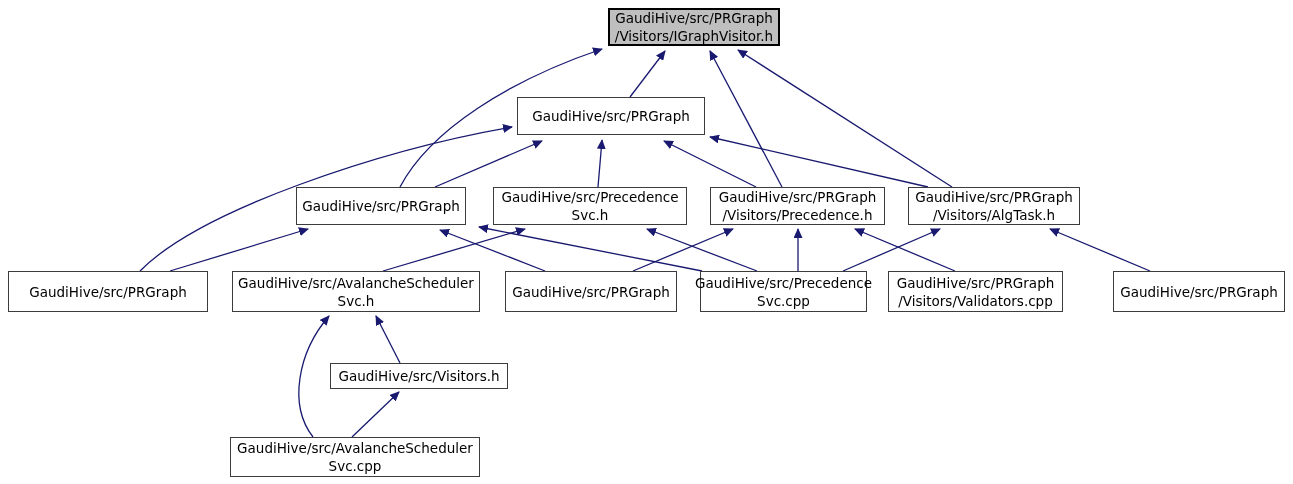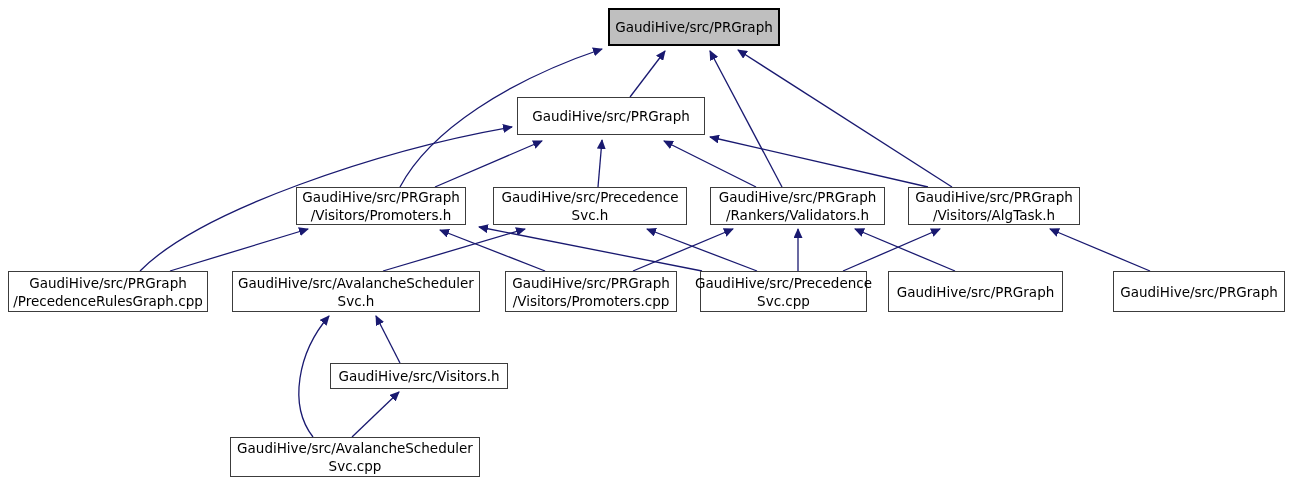--- a/index.html
+++ b/index.html
@@ -77,58 +77,57 @@
         <path d="M 843,271 L 940,229" fill="none" stroke="#191970" stroke-width="1.3" marker-end="url(#arrow)"></path>
         <path d="M 1150,271 L 1050,229" fill="none" stroke="#191970" stroke-width="1.3" marker-end="url(#arrow)"></path>
         <path d="M 400,363 L 376,316" fill="none" stroke="#191970" stroke-width="1.3" marker-end="url(#arrow)"></path>
         <path d="M 313,437 C 288,405 298,352 329,316" fill="none" stroke="#191970" stroke-width="1.3" marker-end="url(#arrow)"></path>
         <path d="M 352,437 L 399,392" fill="none" stroke="#191970" stroke-width="1.3" marker-end="url(#arrow)"></path>
       </g>
   </svg>
   <div id="nodes">
       <div class="node highlight" style="left: 608px; top: 8px; width: 172px; height: 38px;">
         <span class="line">GaudiHive/src/PRGraph</span>
+        <span class="line">/Visitors/IGraphVisitor.h</span>
       </div>
       <div class="node" style="left: 517px; top: 97px; width: 188px; height: 38px;">
         <span class="line">GaudiHive/src/PRGraph</span>
       </div>
       <div class="node" style="left: 296px; top: 187px; width: 170px; height: 38px;">
         <span class="line">GaudiHive/src/PRGraph</span>
-        <span class="line">/Visitors/Promoters.h</span>
       </div>
       <div class="node" style="left: 493px; top: 187px; width: 194px; height: 38px;">
         <span class="line">GaudiHive/src/Precedence</span>
         <span class="line">Svc.h</span>
       </div>
       <div class="node" style="left: 710px; top: 187px; width: 175px; height: 38px;">
         <span class="line">GaudiHive/src/PRGraph</span>
-        <span class="line">/Rankers/Validators.h</span>
+        <span class="line">/Visitors/Precedence.h</span>
       </div>
       <div class="node" style="left: 908px; top: 187px; width: 172px; height: 38px;">
         <span class="line">GaudiHive/src/PRGraph</span>
         <span class="line">/Visitors/AlgTask.h</span>
       </div>
       <div class="node" style="left: 8px; top: 271px; width: 200px; height: 41px;">
         <span class="line">GaudiHive/src/PRGraph</span>
-        <span class="line">/PrecedenceRulesGraph.cpp</span>
       </div>
       <div class="node" style="left: 232px; top: 271px; width: 248px; height: 41px;">
         <span class="line">GaudiHive/src/AvalancheScheduler</span>
         <span class="line">Svc.h</span>
       </div>
       <div class="node" style="left: 505px; top: 271px; width: 172px; height: 41px;">
         <span class="line">GaudiHive/src/PRGraph</span>
-        <span class="line">/Visitors/Promoters.cpp</span>
       </div>
       <div class="node" style="left: 700px; top: 271px; width: 167px; height: 41px;">
         <span class="line">GaudiHive/src/Precedence</span>
         <span class="line">Svc.cpp</span>
       </div>
       <div class="node" style="left: 888px; top: 271px; width: 175px; height: 41px;">
         <span class="line">GaudiHive/src/PRGraph</span>
+        <span class="line">/Visitors/Validators.cpp</span>
       </div>
       <div class="node" style="left: 1113px; top: 271px; width: 172px; height: 41px;">
         <span class="line">GaudiHive/src/PRGraph</span>
       </div>
       <div class="node" style="left: 330px; top: 363px; width: 178px; height: 26px;">
         <span class="line">GaudiHive/src/Visitors.h</span>
       </div>
       <div class="node" style="left: 230px; top: 437px; width: 250px; height: 40px;">
         <span class="line">GaudiHive/src/AvalancheScheduler</span>
         <span class="line">Svc.cpp</span>

